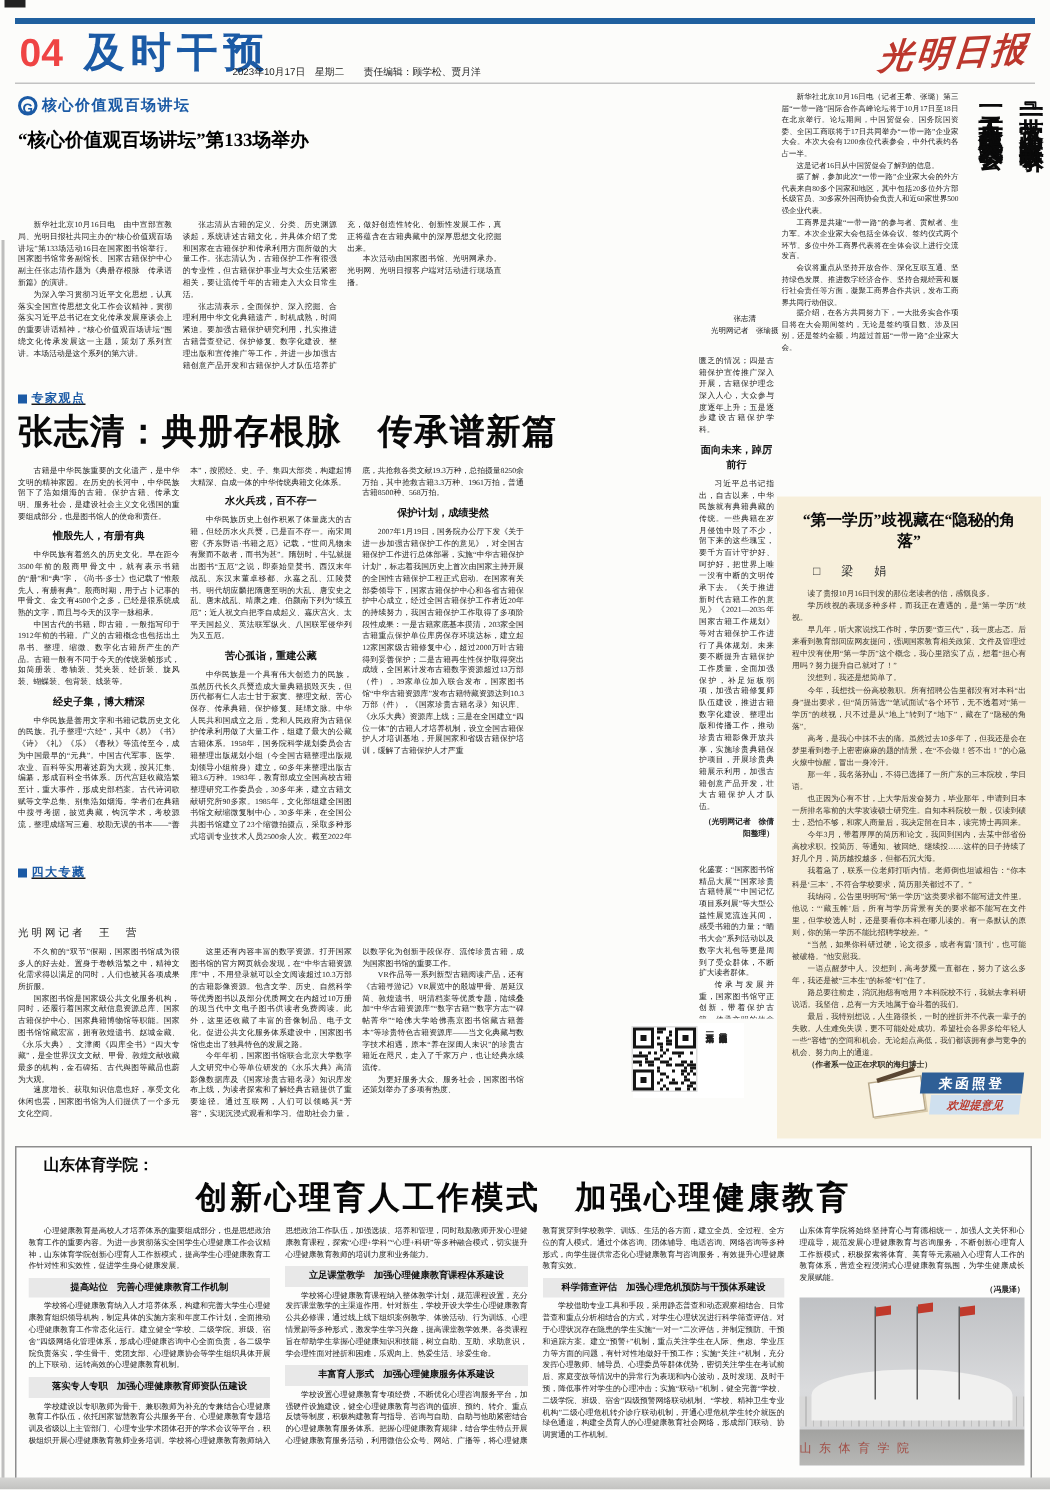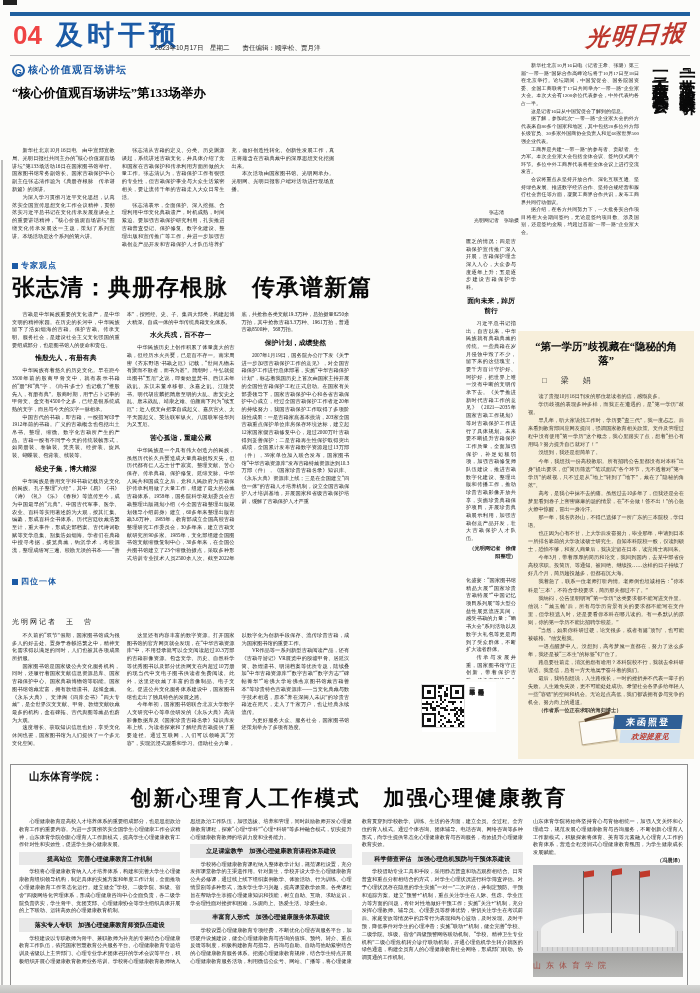--- a/index.html
+++ b/index.html
@@ -36,21 +36,21 @@
   .p1-emb{position:absolute;left:26px;top:16px;width:12px;height:12px;border:1.5px solid #b23034;border-radius:50%;box-sizing:border-box;background:radial-gradient(circle,#c55 30%,#fff 32%);}
   .p1-band{position:absolute;left:0;bottom:0;width:100%;height:9px;background:#e2aaa5;}
   .p1-lap{position:absolute;left:16px;top:-4px;width:18px;height:6px;background:#43454e;transform:skewX(-18deg);}
   .cap1{left:450px;top:209px;width:93px;text-align:center;font-size:5px;color:#222;}
   .cap2{left:450px;top:217px;width:93px;text-align:center;font-size:5px;color:#222;}
   
   .belt-body{left:521px;top:62px;width:118px;height:266px;font-size:5px;line-height:1.52;text-align:justify;overflow:hidden;color:#222;}
   .vhead{left:640px;top:62px;width:58px;height:272px;writing-mode:vertical-rl;font-size:16.5px;font-weight:bold;color:#0a0a0a;letter-spacing:2px;}
   .vhead div{margin-left:5px;}
   
-  .marker{display:flex;align-items:center;gap:3px;font-family:"Liberation Sans",sans-serif;}
+  .marker{display:flex;align-items:center;gap:3px;font-family:"Liberation Sans",sans-serif;text-decoration:underline;}
   .msq{width:6px;height:6px;background:#1b5aa5;}
   .mlbl{font-size:8px;font-weight:bold;color:#1b5aa5;letter-spacing:1px;}
   
   .exp-marker{left:12px;top:260px;}
   .exp-head{left:12px;top:272px;font-size:23px;font-weight:bold;letter-spacing:1px;color:#090909;}
   .exp-body{left:12px;top:311px;width:452px;height:258px;column-count:4;column-gap:7px;font-size:5.2px;line-height:1.48;overflow:hidden;}
   .exp-c5{left:466px;top:238px;width:50px;height:330px;font-size:5.2px;line-height:1.48;text-align:justify;overflow:hidden;color:#222;}
   .credit{font-weight:bold;text-align:right;text-indent:0;margin-top:2px;}
   
   .opbox{left:518px;top:331px;width:176px;height:428px;background:#f7efdb;box-sizing:border-box;padding:9px 10px;}
@@ -188,21 +188,21 @@
     <div class="stamp">
       <span class="st-env"></span>
       <span class="st-pen"></span>
       <span class="st-rib1">来函照登</span>
       <span class="st-rib2">欢迎提意见</span>
     </div>
   </div>
 
   <div class="abs marker loc-marker">
     <span class="msq"></span>
-    <span class="mlbl">四位一体</span>
+    <span class="mlbl">四大专藏</span>
   </div>
   <div class="abs loc-byline">光明网记者　王　营</div>
   <div class="abs loc-body cols">
     <p>不久前的“双节”假期，国家图书馆成为很多人的好去处。置身于卷帙浩繁之中，精神文化需求得以满足的同时，人们也被其各项成果所折服。</p>
     <p>国家图书馆是国家级公共文化服务机构，同时，还履行着国家文献信息资源总库、国家古籍保护中心、国家典籍博物馆等职能。国家图书馆馆藏宏富，拥有敦煌遗书、赵城金藏、《永乐大典》、文津阁《四库全书》“四大专藏”，是全世界汉文文献、甲骨、敦煌文献收藏最多的机构，金石碑拓、古代舆图等藏品也蔚为大观。</p>
     <p>速度增长、获取知识信息也好，享受文化休闲也罢，国家图书馆为人们提供了一个多元文化空间。</p>
     <p>这里还有内容丰富的数字资源。打开国家图书馆的官方网页就会发现，在“中华古籍资源库”中，不用登录就可以全文阅读超过10.3万部的古籍影像资源。包含文学、历史、自然科学等优秀图书以及部分优质网文在内超过10万册的现当代中文电子图书供读者免费阅读。此外，这里还收藏了丰富的音像制品、电子文化。促进公共文化服务体系建设中，国家图书馆也走出了独具特色的发展之路。</p>
     <p>今年年初，国家图书馆联合北京大学数字人文研究中心等单位研发的《永乐大典》高清影像数据库及《国家珍贵古籍名录》知识库发布上线，为读者探索和了解经典古籍提供了重要途径。通过互联网，人们可以领略其“芳容”，实现沉浸式观看和学习。借助社会力量，以数字化为创新手段保存、流传珍贵古籍，成为国家图书馆的重要工作。</p>
     <p>VR作品等一系列新型古籍阅读产品，还有《古籍寻游记》VR展览中的殷墟甲骨、居延汉简、敦煌遗书、明清档案等优质专题，陆续叠加“中华古籍资源库”“数字古籍”“数字方志”“碑帖菁华”“哈佛大学哈佛燕京图书馆藏古籍善本”等珍贵特色古籍资源库——当文化典藏与数字技术相遇，原本“养在深闺人未识”的珍贵古籍近在咫尺，走入了千家万户，也让经典永续流传。</p>
     <p>为更好服务大众、服务社会，国家图书馆还策划举办了多项有热度、</p>

